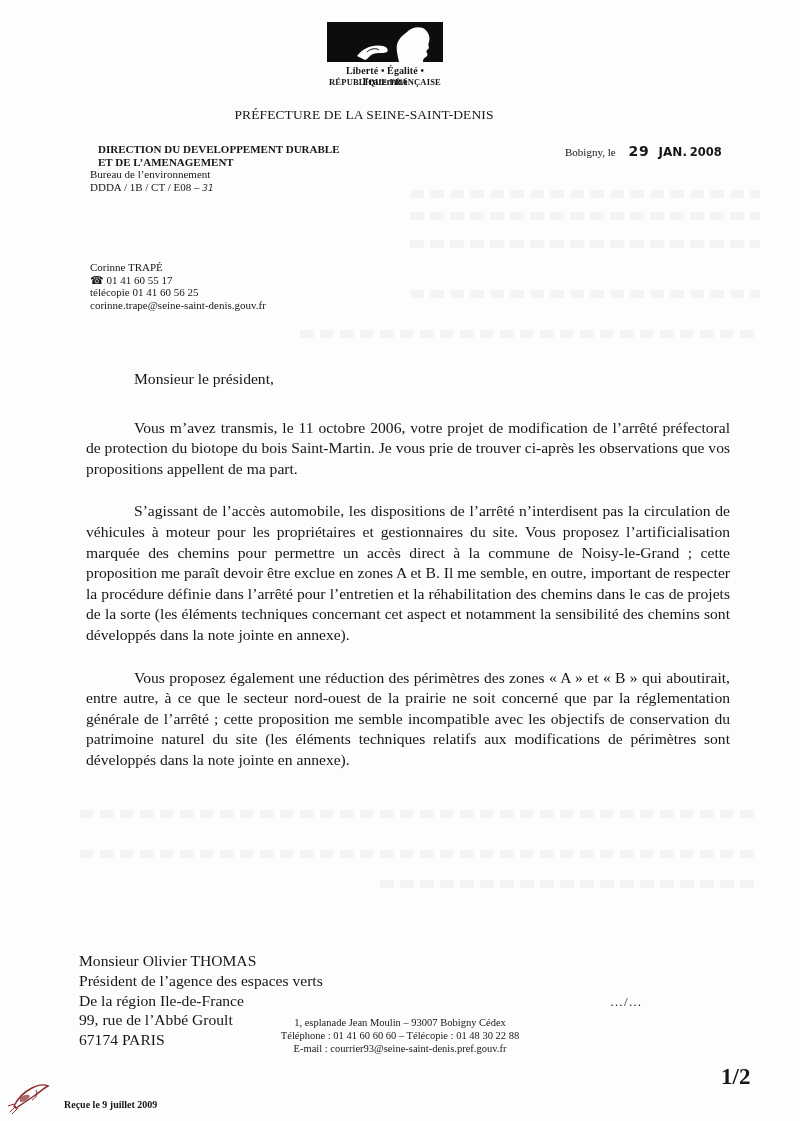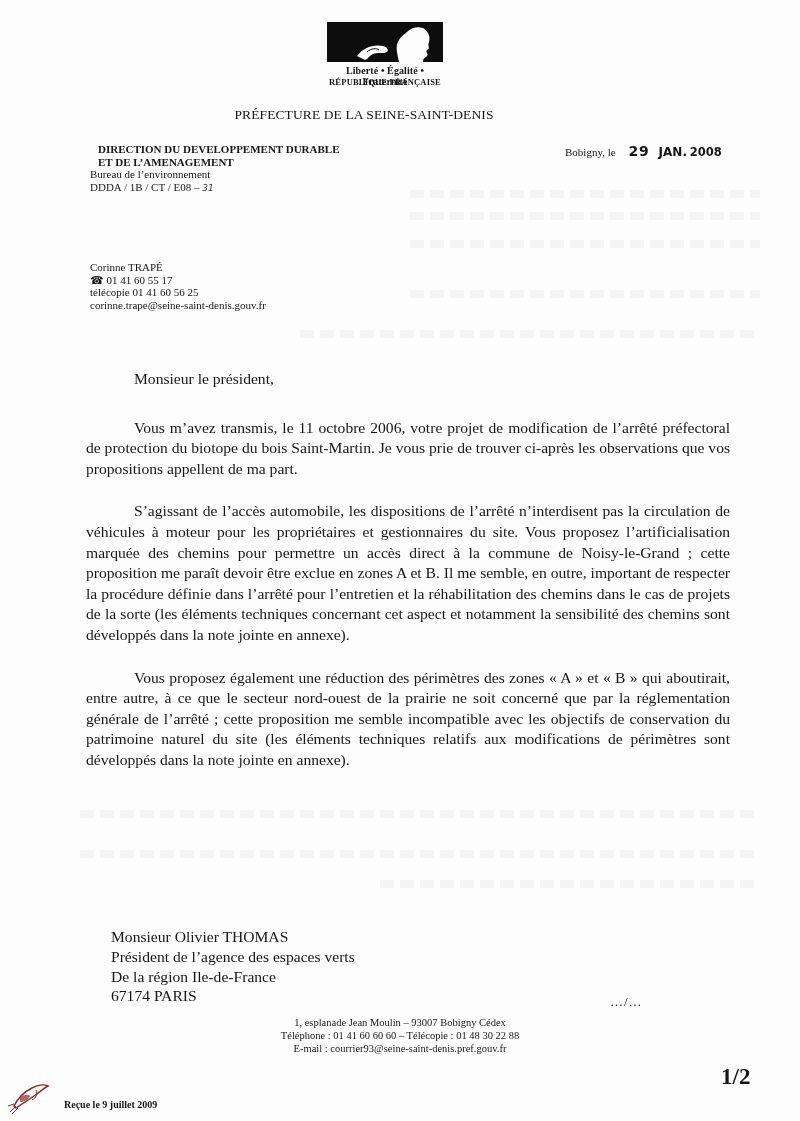--- a/index.html
+++ b/index.html
@@ -71,21 +71,21 @@
     #date-line .y { font-size: 11.5px; margin-left: 0; }
 
     #body-text {
       left: 86px; top: 369px; width: 644px;
       font-size: 15.6px; line-height: 20.6px; text-align: justify;
     }
     #body-text p { margin: 0 0 22px 0; text-indent: 48px; }
     #body-text p.salutation { margin-bottom: 28px; }
 
     #recipient {
-      left: 79px; top: 927px; font-size: 15.6px; line-height: 19.8px; margin-left: 32px;
+      left: 79px; top: 951px; font-size: 15.6px; line-height: 19.8px;
     }
 
     #continued {
       left: 610px; top: 994px; font-size: 13px; letter-spacing: 1px;
     }
 
     #footer {
       left: 0; width: 800px; top: 1016px; text-align: center;
       font-size: 10.5px; line-height: 13px;
     }
@@ -157,20 +157,21 @@
   <p class="salutation">Monsieur le président,</p>
   <p>Vous m’avez transmis, le 11 octobre 2006, votre projet de modification de l’arrêté préfectoral de protection du biotope du bois Saint-Martin. Je vous prie de trouver ci-après les observations que vos propositions appellent de ma part.</p>
   <p>S’agissant de l’accès automobile, les dispositions de l’arrêté n’interdisent pas la circulation de véhicules à moteur pour les propriétaires et gestionnaires du site. Vous proposez l’artificialisation marquée des chemins pour permettre un accès direct à la commune de Noisy-le-Grand ; cette proposition me paraît devoir être exclue en zones A et B. Il me semble, en outre, important de respecter la procédure définie dans l’arrêté pour l’entretien et la réhabilitation des chemins dans le cas de projets de la sorte (les éléments techniques concernant cet aspect et notamment la sensibilité des chemins sont développés dans la note jointe en annexe).</p>
   <p>Vous proposez également une réduction des périmètres des zones « A » et « B » qui aboutirait, entre autre, à ce que le secteur nord-ouest de la prairie ne soit concerné que par la réglementation générale de l’arrêté ; cette proposition me semble incompatible avec les objectifs de conservation du patrimoine naturel du site (les éléments techniques relatifs aux modifications de périmètres sont développés dans la note jointe en annexe).</p>
 </div>
 
 <div id="recipient" class="abs">
   <div>Monsieur Olivier THOMAS</div>
   <div>Président de l’agence des espaces verts</div>
   <div>De la région Ile-de-France</div>
+  <div>99, rue de l’Abbé Groult</div>
   <div>67174 PARIS</div>
 </div>
 
 <div id="continued" class="abs">…/…</div>
 
 <div id="footer" class="abs">
   <div>1, esplanade Jean Moulin – 93007 Bobigny Cédex</div>
   <div>Téléphone : 01 41 60 60 60 – Télécopie : 01 48 30 22 88</div>
   <div>E-mail : courrier93@seine-saint-denis.pref.gouv.fr</div>
 </div>

